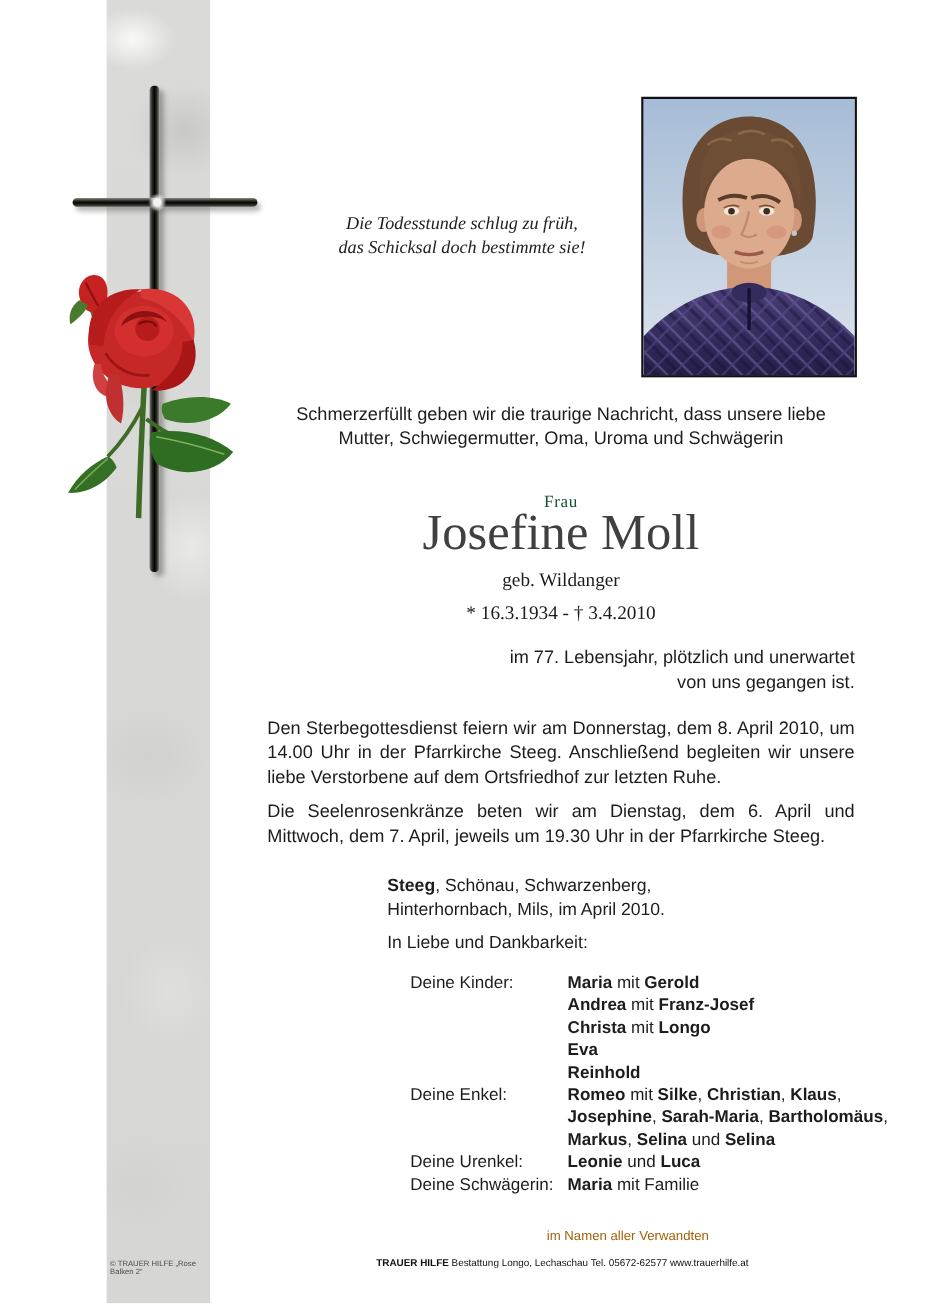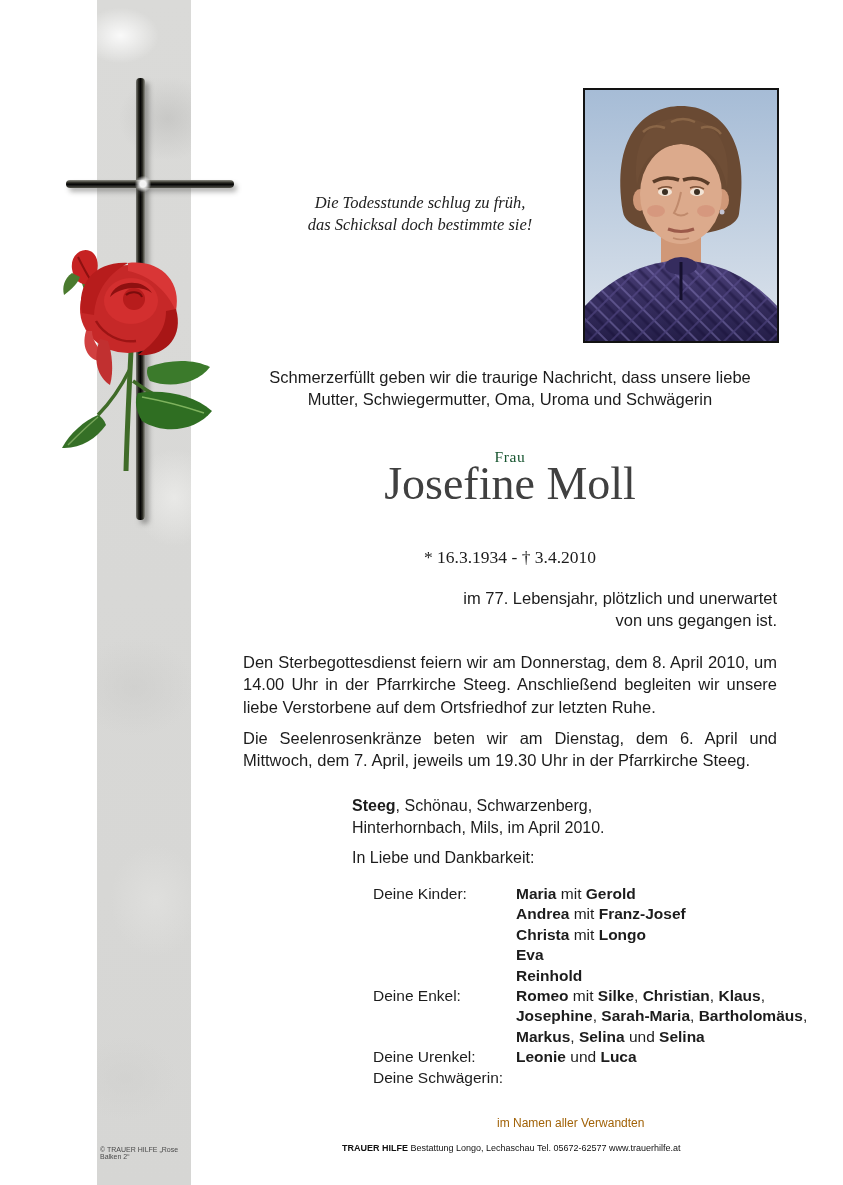--- a/index.html
+++ b/index.html
@@ -188,20 +188,21 @@
     <div>das Schicksal doch bestimmte sie!</div>
   </div>
 
   <div class="abs announce">
     <div>Schmerzerfüllt geben wir die traurige Nachricht, dass unsere liebe</div>
     <div>Mutter, Schwiegermutter, Oma, Uroma und Schwägerin</div>
   </div>
 
   <div class="abs salutation">Frau</div>
   <div class="abs name">Josefine Moll</div>
+  <div class="abs maiden">geb. Wildanger</div>
   <div class="abs dates">* 16.3.1934 - † 3.4.2010</div>
   <div class="abs ageblock">
     <div>im 77. Lebensjahr, plötzlich und unerwartet</div>
     <div>von uns gegangen ist.</div>
   </div>
 
   <div class="abs para1">Den Sterbegottesdienst feiern wir am Donnerstag, dem 8. April 2010, um 14.00 Uhr in der Pfarrkirche Steeg. Anschließend begleiten wir unsere liebe Verstorbene auf dem Ortsfriedhof zur letzten Ruhe.</div>
   <div class="abs para2">Die Seelenrosenkränze beten wir am Dienstag, dem 6. April und Mittwoch, dem 7. April, jeweils um 19.30 Uhr in der Pfarrkirche Steeg.</div>
 
   <div class="abs places">
@@ -224,20 +225,21 @@
     <div><span class="b">Reinhold</span></div>
     <div>Deine Enkel:</div>
     <div><span class="b">Romeo</span><span> mit </span><span class="b">Silke</span><span>, </span><span class="b">Christian</span><span>, </span><span class="b">Klaus</span><span>,</span></div>
     <div></div>
     <div><span class="b">Josephine</span><span>, </span><span class="b">Sarah-Maria</span><span>, </span><span class="b">Bartholomäus</span><span>,</span></div>
     <div></div>
     <div><span class="b">Markus</span><span>, </span><span class="b">Selina</span><span> und </span><span class="b">Selina</span></div>
     <div>Deine Urenkel:</div>
     <div><span class="b">Leonie</span><span> und </span><span class="b">Luca</span></div>
     <div>Deine Schwägerin:</div>
+    <div><span class="b">Maria</span><span> mit Familie</span></div>
   </div>
 
   <div class="abs in-name">im Namen aller Verwandten</div>
 
   <div class="abs footer-copy">© TRAUER HILFE „Rose Balken 2“</div>
   <div class="abs footer-pub"><span class="b">TRAUER HILFE</span><span> Bestattung Longo, Lechaschau Tel. 05672-62577 www.trauerhilfe.at</span></div>
 
 </div>
 
 </body></html>

